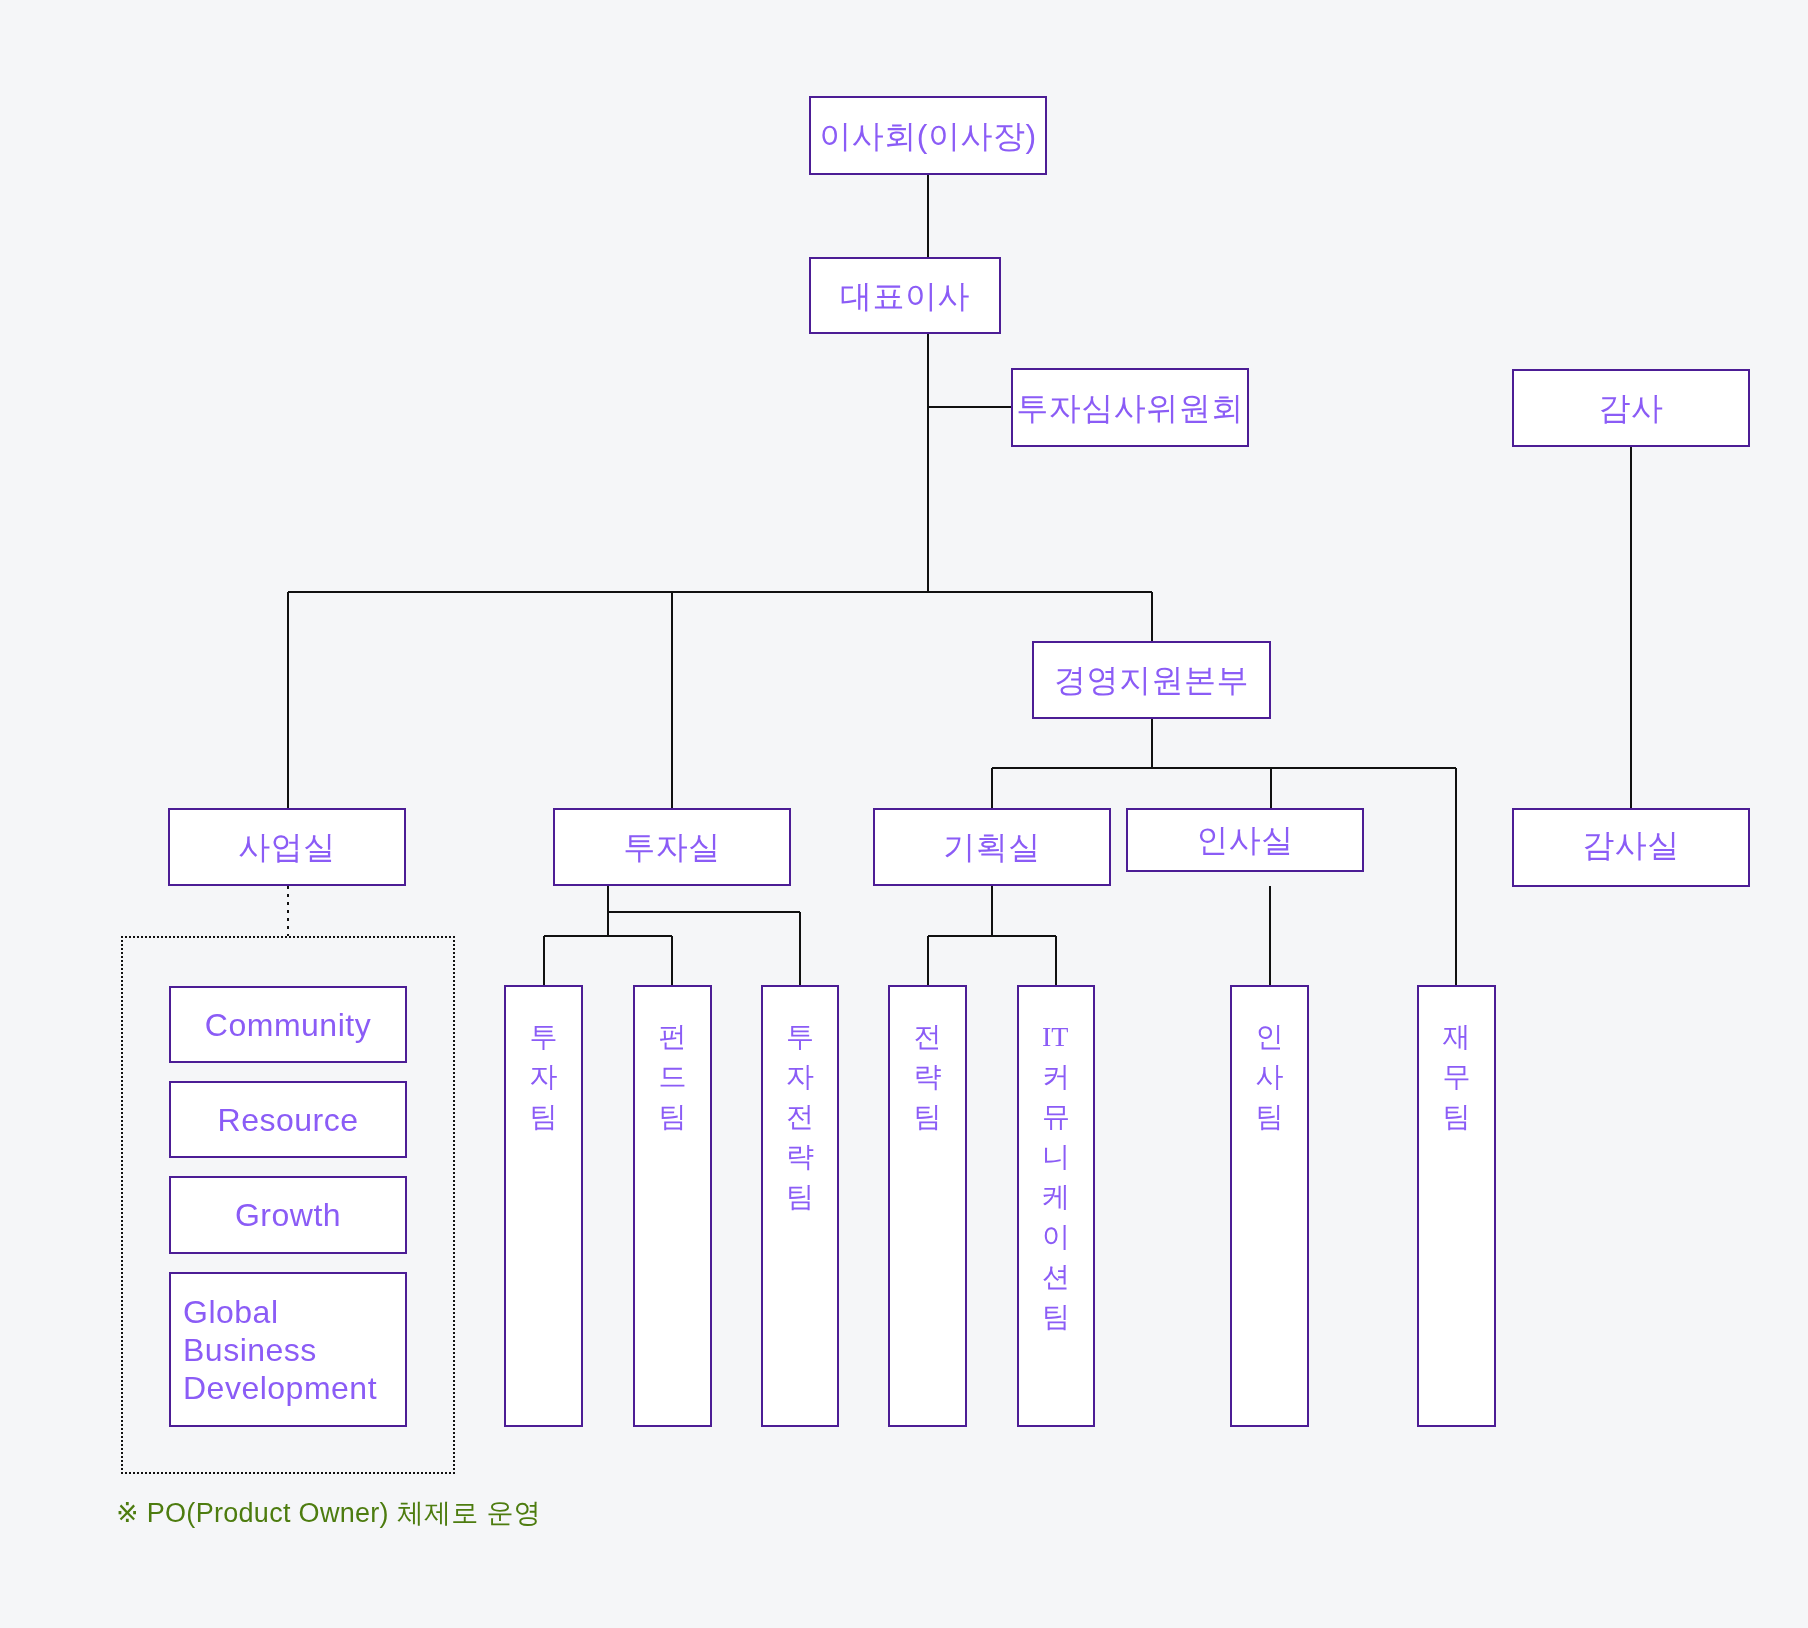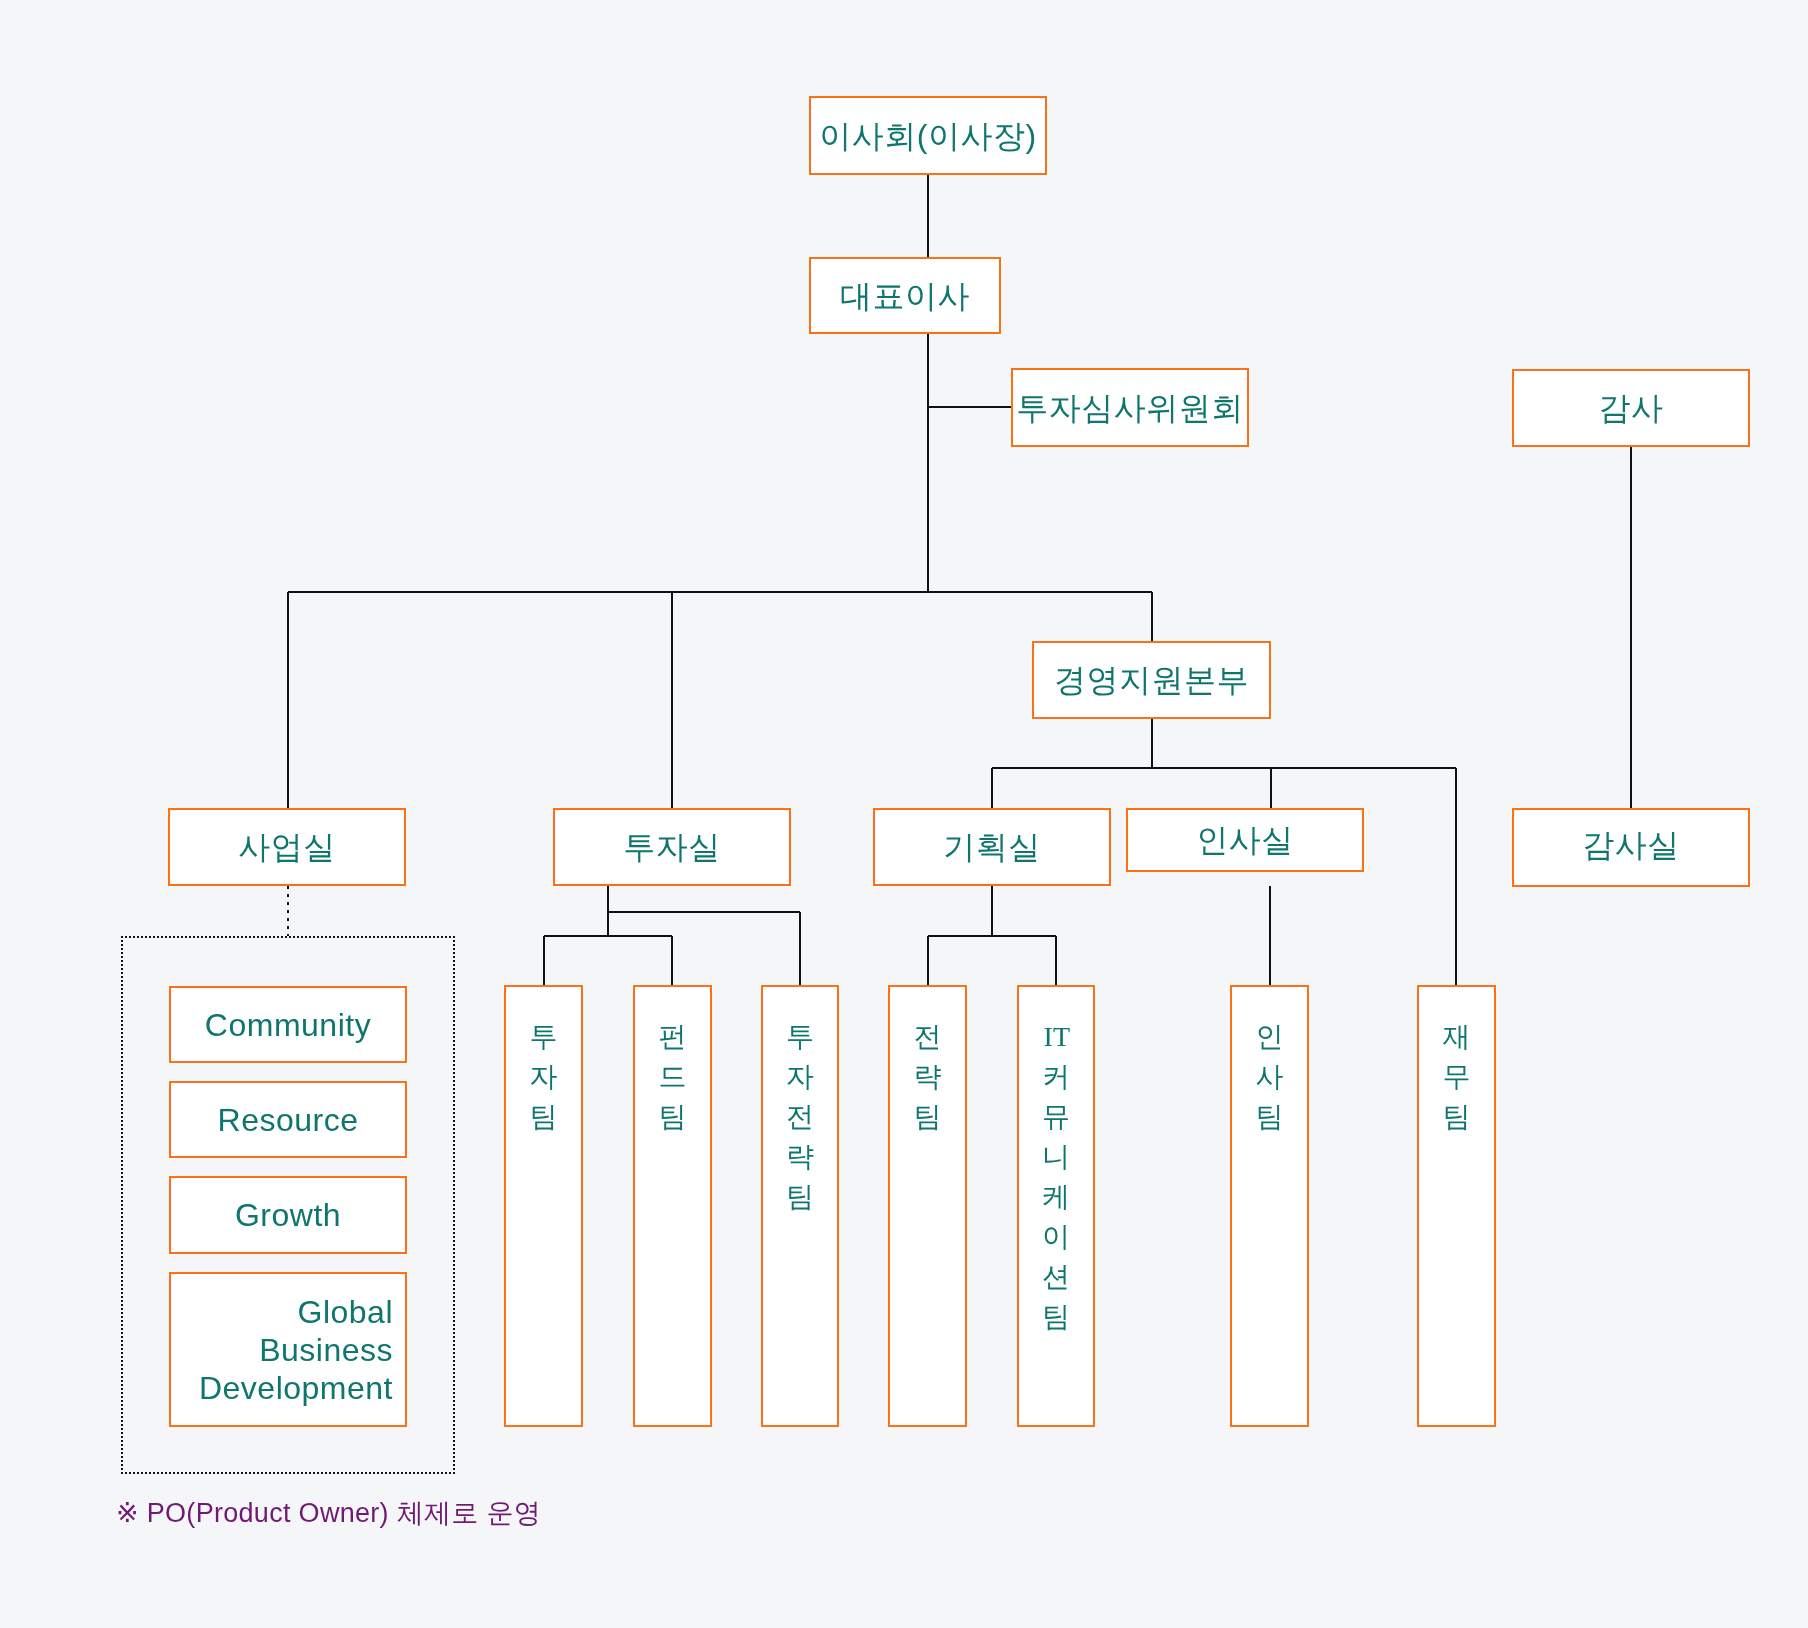--- a/index.html
+++ b/index.html
@@ -22,29 +22,29 @@
     position: absolute;
     left: 0;
     top: 0;
     width: 1808px;
     height: 1628px;
   }
   .node {
     position: absolute;
     box-sizing: border-box;
     background: #ffffff;
-    border: 2px solid #f97316;
+    border: 2px solid #4c1d95;
     display: flex;
     align-items: center;
     justify-content: center;
-    text-align: right;
+    text-align: left;
     font-size: 32px;
     line-height: 1.25;
     letter-spacing: 0.5px;
-    color: #0f766e;
+    color: #8b5cf6;
   }
   .node.vert {
     align-items: flex-start;
     font-size: 28px;
     line-height: 40px;
     padding-top: 30px;
     white-space: pre-line;
     letter-spacing: 0;
   }
   .node.multiline {
@@ -53,21 +53,21 @@
   }
   .po-frame {
     position: absolute;
     box-sizing: border-box;
     border: 2px dotted #111111;
     background: transparent;
   }
   .footnote {
     position: absolute;
     font-size: 27px;
-    color: #701a75;
+    color: #4d7c0f;
     letter-spacing: 0.3px;
   }
 </style>
 </head>
 <body>
 
 <div class="canvas">
 
   <svg class="connectors" viewBox="0 0 1808 1628" xmlns="http://www.w3.org/2000/svg">
     <g stroke="#111111" stroke-width="2" fill="none">

